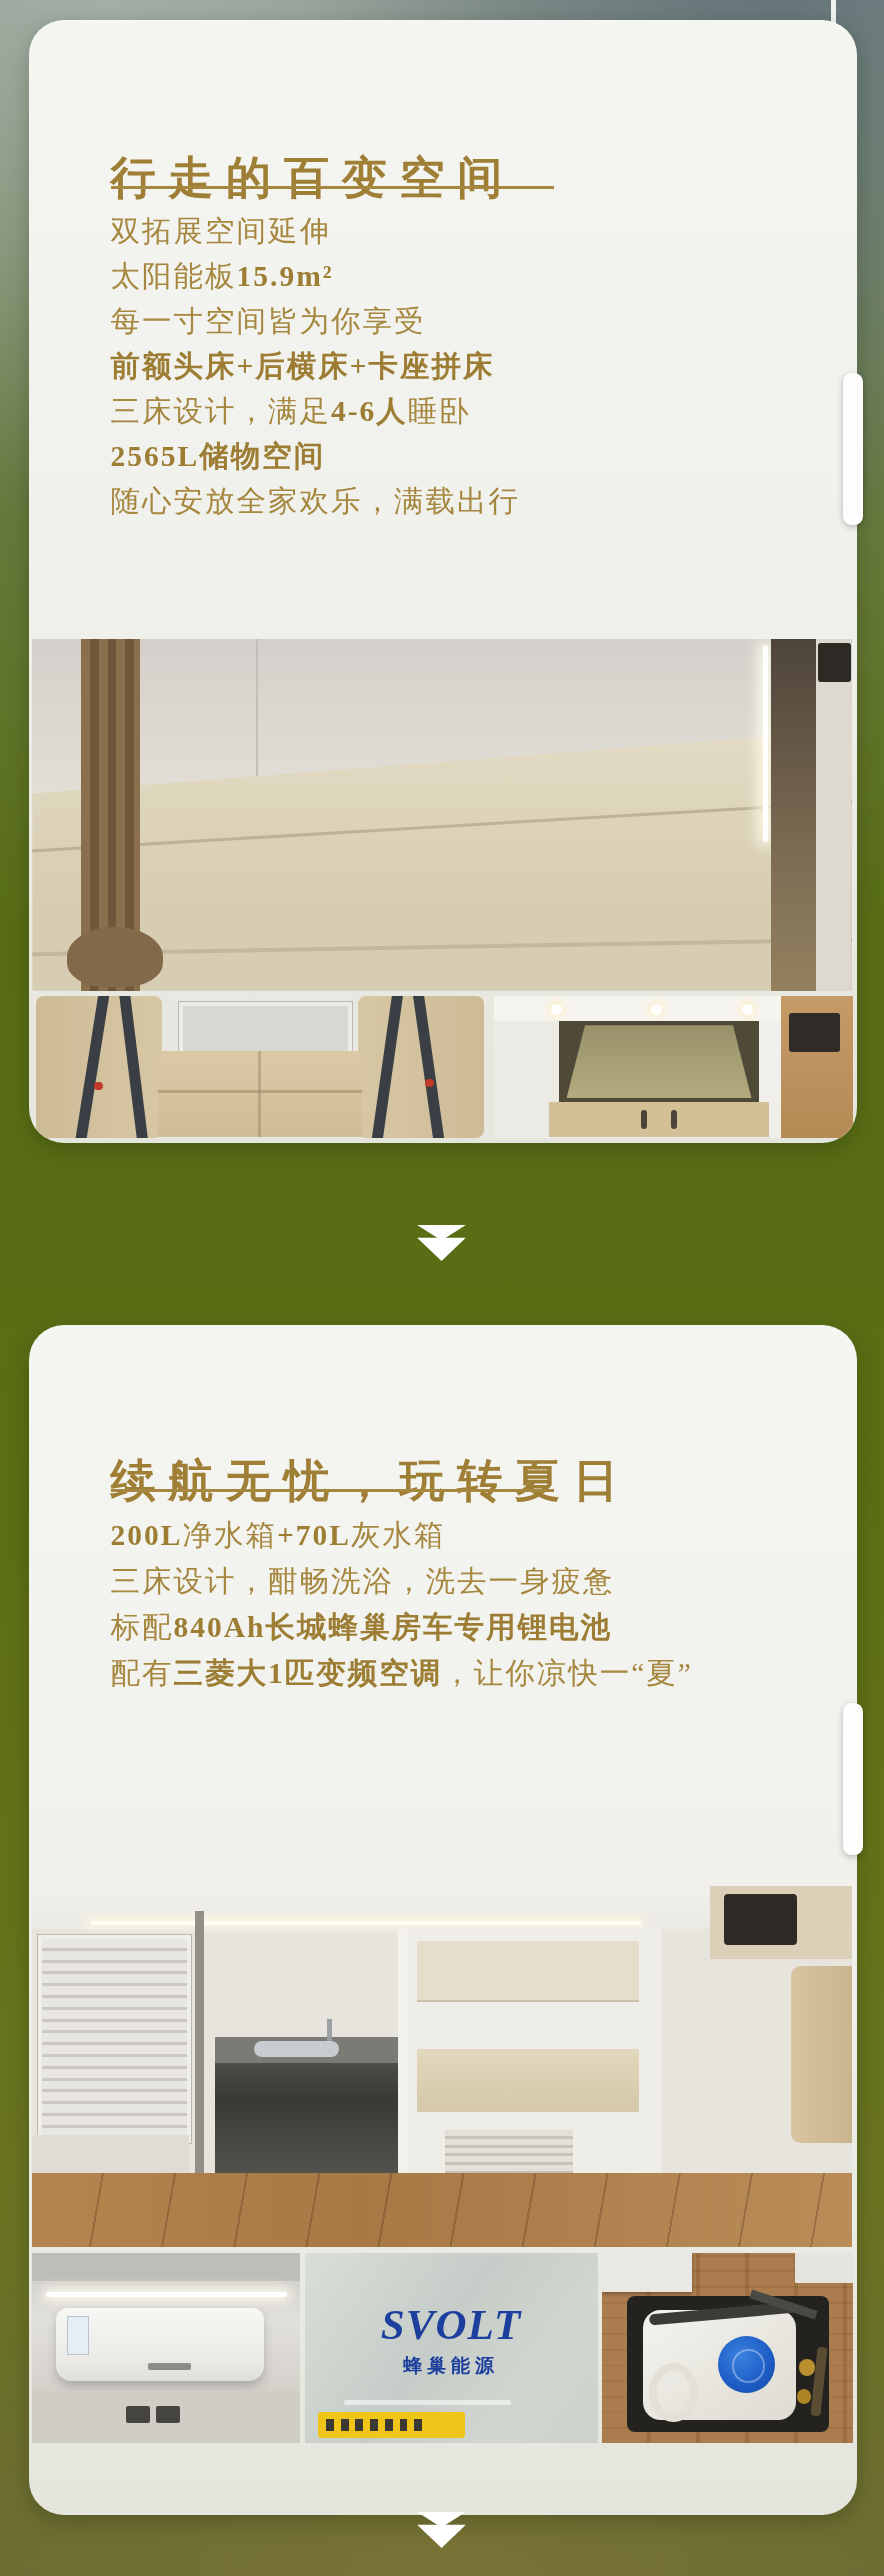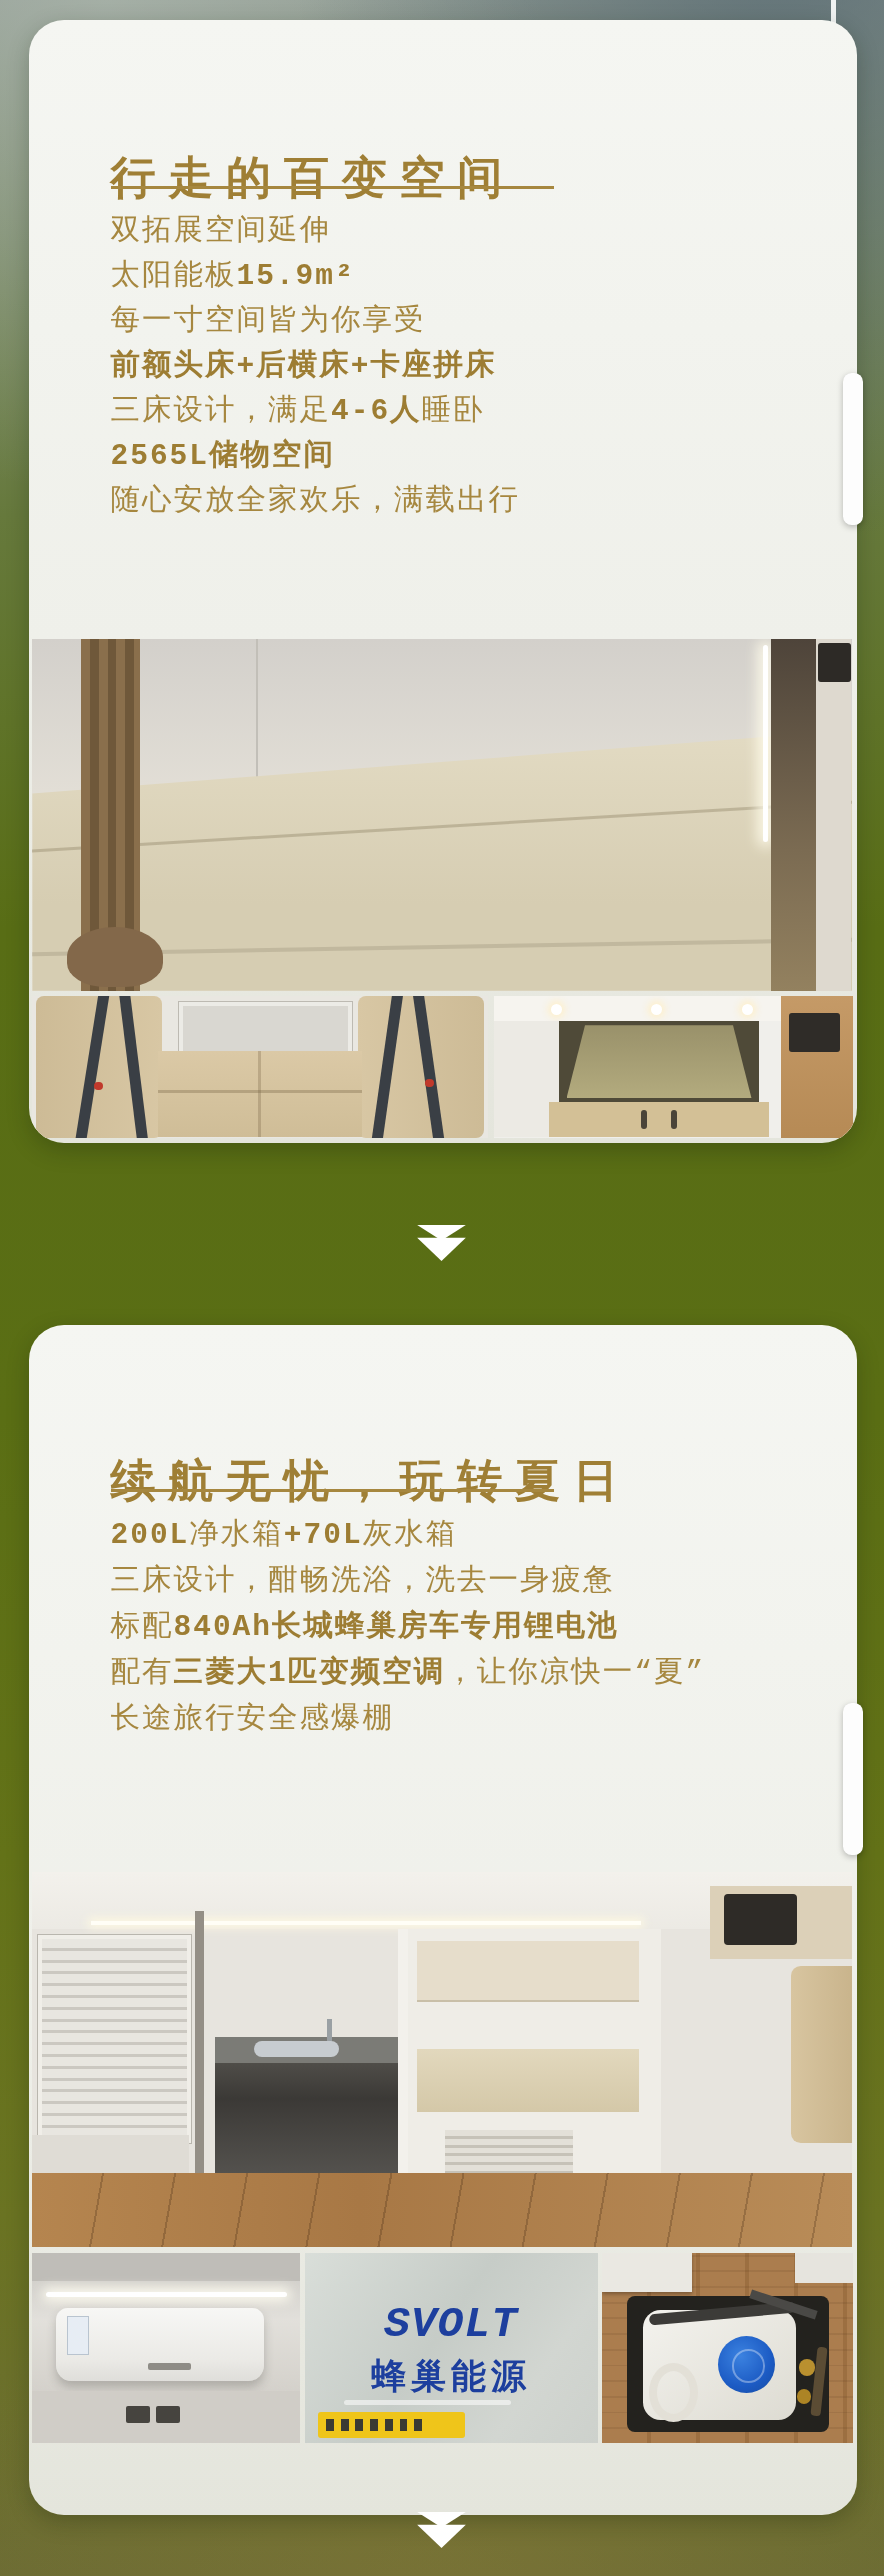--- a/index.html
+++ b/index.html
@@ -1,17 +1,17 @@
 <!DOCTYPE html>
 <html><head>
 <meta charset="utf-8">
 <style>
   html,body{margin:0;padding:0;background:#4c5a14;}
   .page{position:relative;width:885px;height:2576px;overflow:hidden;margin:0 auto;
-    font-family:Liberation Mono, monospace;
+    font-family:Liberation Serif, serif;
     background:
       radial-gradient(120% 55% at 88% -4%, rgba(62,84,100,.60), rgba(62,84,100,0) 46%),
       radial-gradient(90% 35% at 12% 0%, rgba(195,205,195,.40), rgba(195,205,195,0) 55%),
       radial-gradient(80% 30% at 50% 102%, rgba(150,130,60,.30), rgba(150,130,60,0) 70%),
       linear-gradient(180deg,#909b92 0%,#7e8d70 9%,#66793c 20%,#586d15 36%,#5a6e14 55%,#637218 72%,#6a7322 86%,#6c6c34 100%);}
   .abs{position:absolute;}
   
   .card{position:absolute;left:28.5px;width:828px;border-radius:35px;overflow:hidden;
     background:linear-gradient(180deg,#f5f6f2 0%,#eff0ea 55%,#e4e5dc 100%);
     box-shadow:0 7.9px 21.6px rgba(20,30,10,.25);}
@@ -111,21 +111,21 @@
   .ac-label{left:35px;top:63px;width:19.7px;height:37px;background:#e7edf4;border:1px solid #b9c4cf;}
   .ac-logo{left:116px;top:110px;width:43px;height:6.9px;background:#8e8c86;border-radius:2px;}
   .ac-wall-lower{left:0;top:138px;width:100%;height:52px;background:#d0cdc7;}
   .ac-vent{width:23.6px;height:16.7px;background:#46443f;border-radius:2px;top:153px;}
   .ac-vent.a{left:94px;}.ac-vent.b{left:124px;}
   
   .ph-svolt{left:276px;top:928px;width:293px;height:190px;}
   .sv-bg{inset:0;background:linear-gradient(125deg,#d9ded9 0%,#c6ccc7 45%,#d2d6d1 75%,#cdd1cc 100%);}
   .sv-en{left:0;top:47px;width:100%;text-align:center;font-size:43px;font-weight:700;font-style:italic;
     color:#1d3f9e;letter-spacing:1px;}
-  .sv-cn{left:0;top:100px;width:100%;text-align:center;font-size:35px;font-weight:700;color:#1d3f9e;letter-spacing:4.9px;}
+  .sv-cn{left:0;top:100px;width:100%;text-align:center;font-size:19px;font-weight:700;color:#1d3f9e;letter-spacing:4.9px;}
   .sv-line{left:39px;top:147px;width:167px;height:4.9px;background:rgba(255,255,255,.55);border-radius:2.9px;}
   .sv-sticker{left:13.8px;top:159px;width:147px;height:25.6px;background:#efc51a;border-radius:2.9px;}
   .sv-marks{left:21.6px;top:166px;width:102px;height:11.8px;background:repeating-linear-gradient(90deg,#3a3a33 0 7.9px,transparent 7.9px 14.7px);}
   
   .ph-tank{left:573px;top:928px;width:251px;height:190px;}
   .tk-bg{inset:0;background:repeating-linear-gradient(90deg,#ab7d4e 0 45px,#9c6f41 45px 49px);}
   .tk-grain{inset:0;background:repeating-linear-gradient(0deg,transparent 0 13.8px,rgba(80,50,25,.12) 13.8px 15.7px);}
   .tk-ledge-l{left:0;top:0;width:90px;height:39px;background:#eae8e2;box-shadow:0 2px 3.9px rgba(0,0,0,.3);}
   .tk-ledge-r{left:193px;top:0;width:58px;height:29.5px;background:#e6e4de;}
   .tk-box{left:25.6px;top:43px;width:202px;height:136px;background:#23221e;border-radius:7.9px;}
@@ -221,21 +221,20 @@
   </svg>
 
   <section class="card card2">
     <h1 class="title">续航无忧，玩转夏日</h1>
     <div class="rule"></div>
     <div class="lines">
         <div class="body-line"><span class="b">200L</span><span>净水箱</span><span class="b">+70L</span><span>灰水箱</span></div>
         <div class="body-line"><span>三床设计，酣畅洗浴，洗去一身疲惫</span></div>
         <div class="body-line"><span>标配</span><span class="b">840Ah长城蜂巢房车专用锂电池</span></div>
         <div class="body-line"><span>配有</span><span class="b">三菱大1匹变频空调</span><span>，让你凉快一“夏”</span></div>
-        <div class="body-line"><span>长途旅行安全感爆棚</span></div>
       </div>
 
     <div class="photo ph-interior">
       <div class="abs in-ceil"></div>
       <div class="abs in-led"></div>
       <div class="abs in-blind"></div>
       <div class="abs in-wall-l"></div>
       <div class="abs in-door"></div>
       <div class="abs in-farwall"></div>
       <div class="abs in-pillar"></div>

